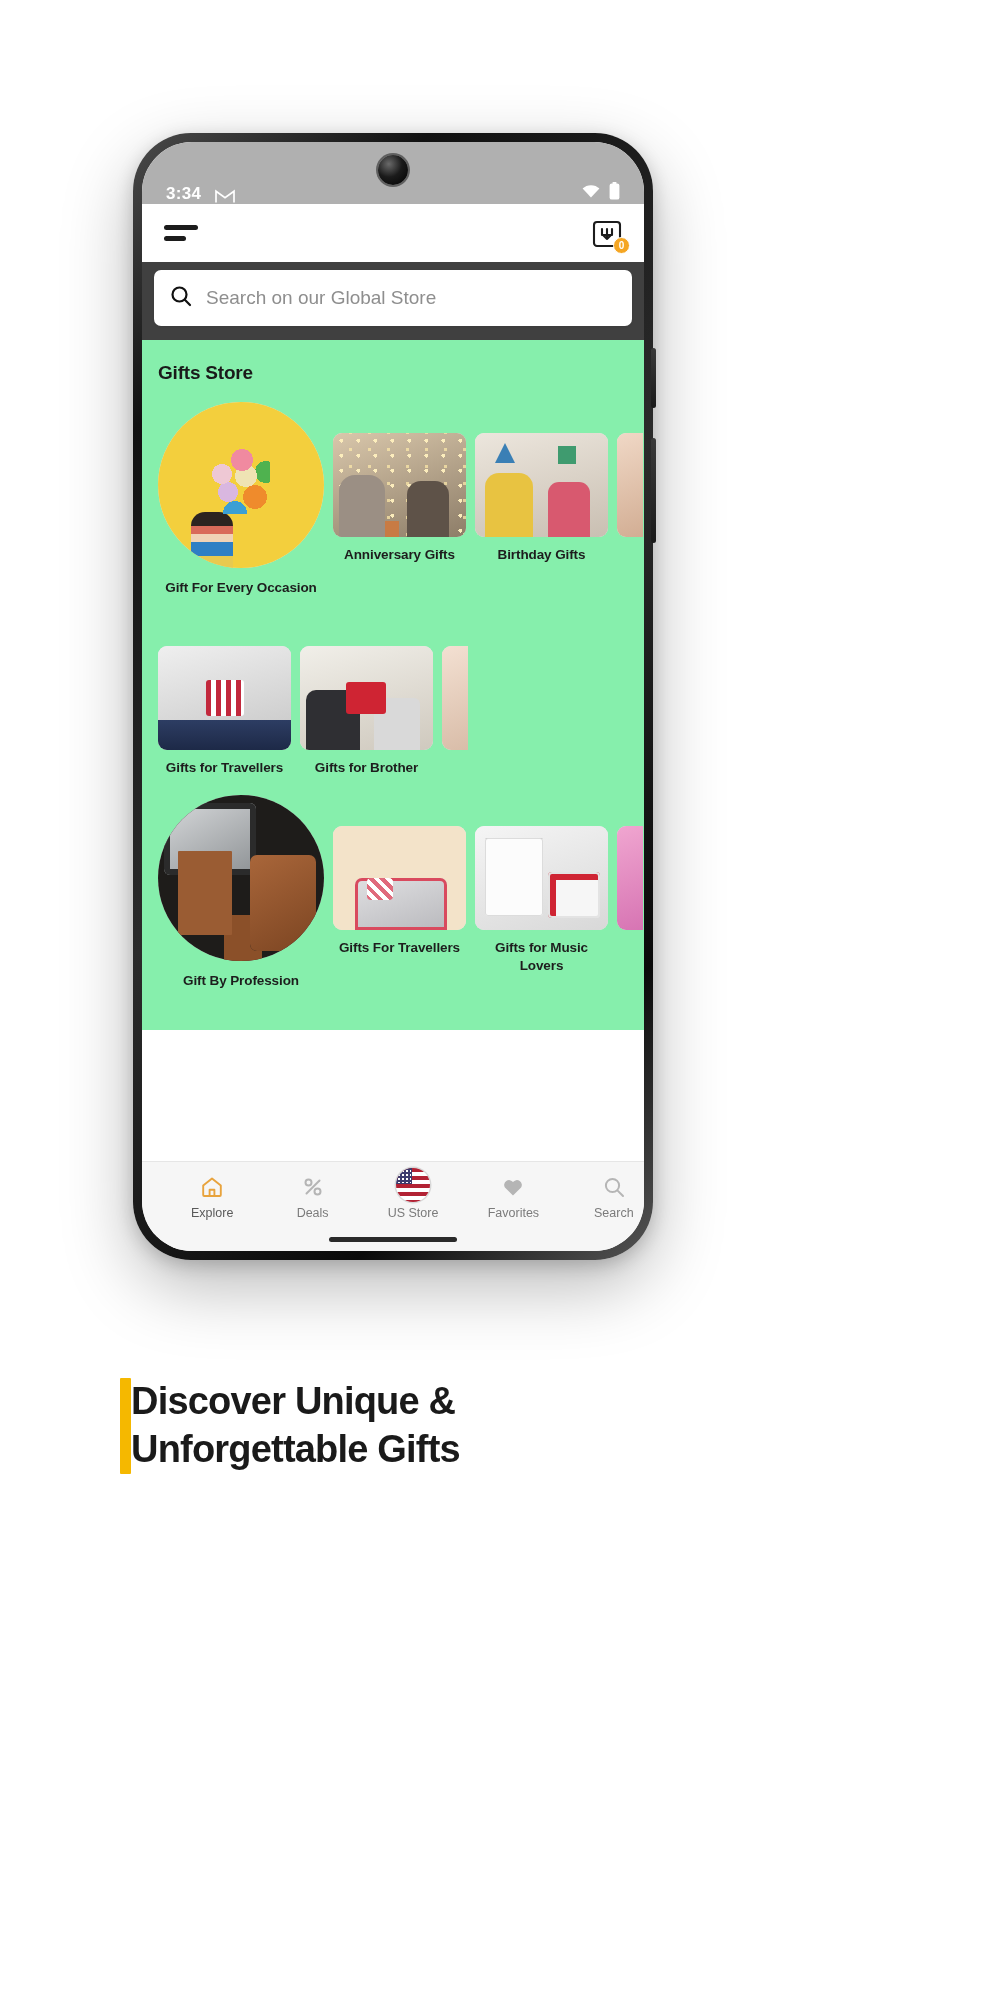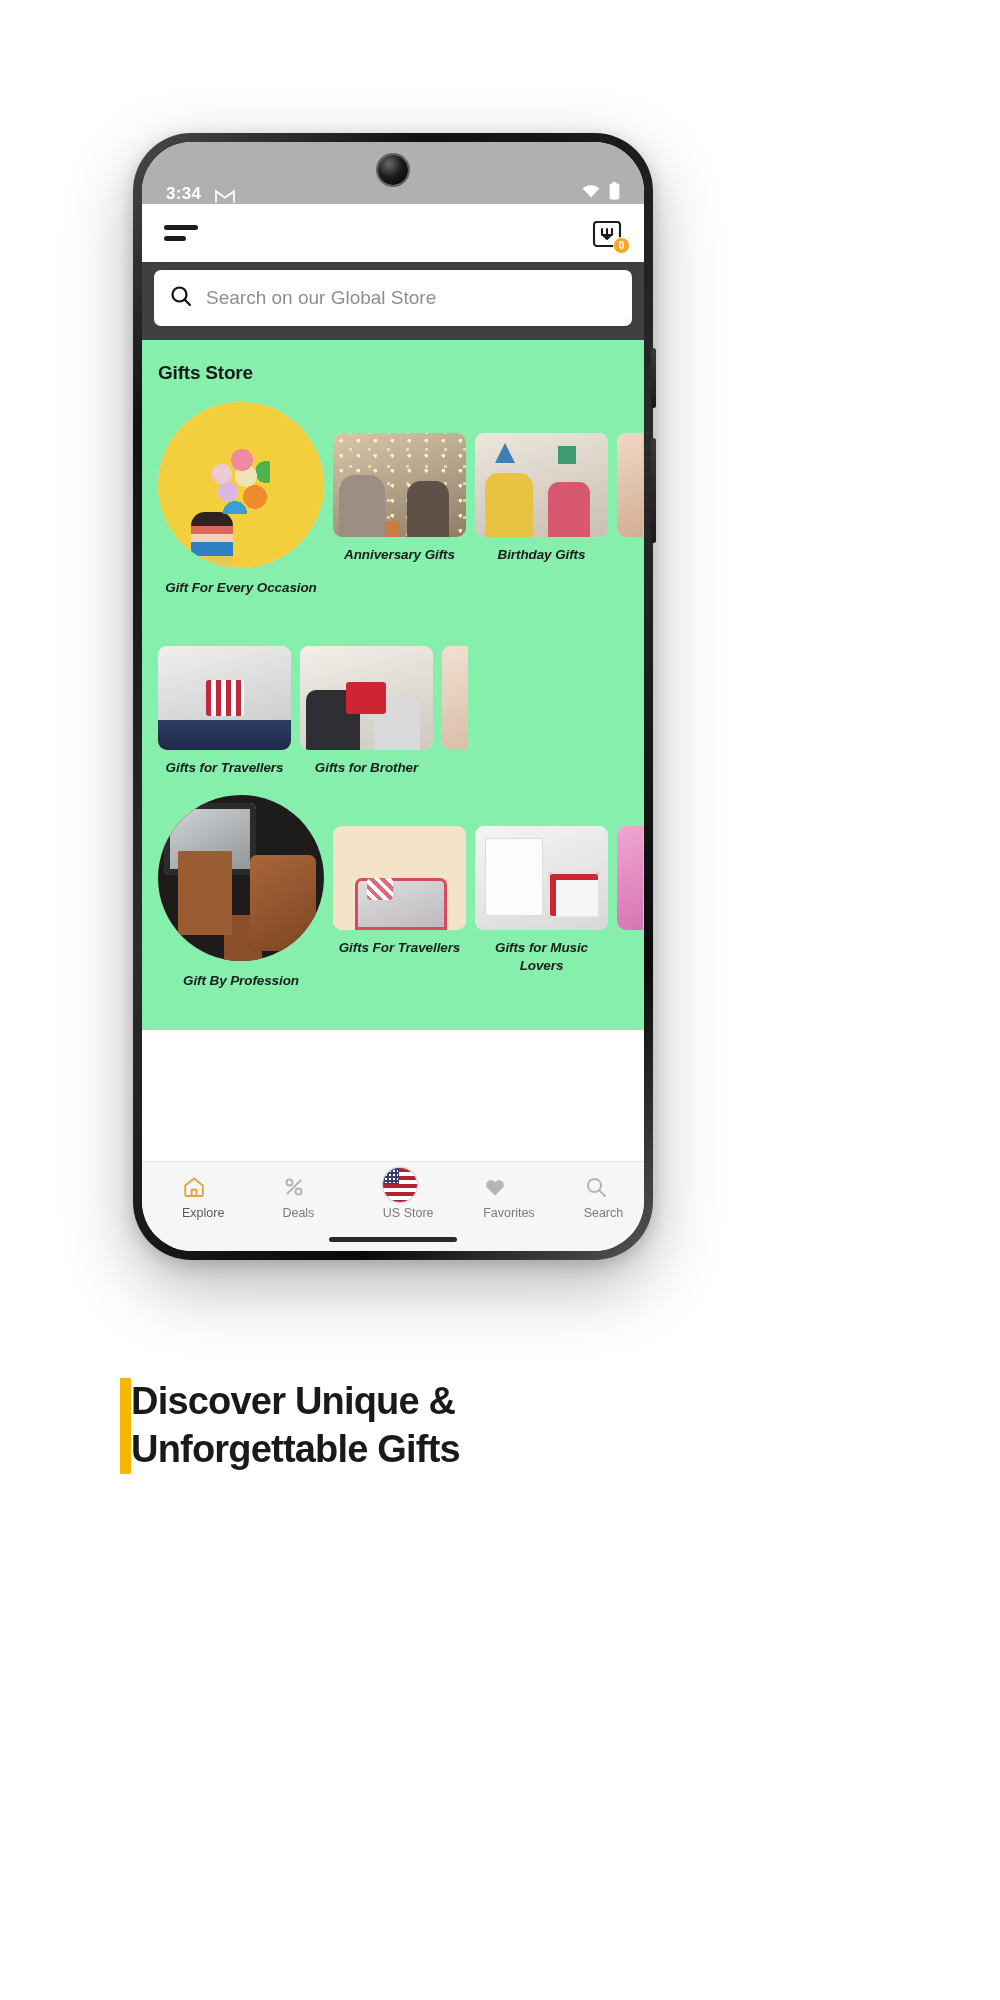--- a/index.html
+++ b/index.html
@@ -70,21 +70,21 @@
   #search-placeholder{ color:#8e8e8e; font-size:19px; }
 
   
   #app-content{
     background:#86efac; height:690px; overflow:hidden; position:relative;
     padding:0 16px;
   }
   #section-title{ font-size:19px; font-weight:bold; color:#1a1a1a; padding:22px 0 18px; letter-spacing:-.2px; }
 
   .cat-row{ display:flex; gap:9px; margin-bottom:18px; align-items:flex-start; }
-  .cat-cell{ flex:0 0 auto; text-align:center;font-style:italic; }
+  .cat-cell{ flex:0 0 auto; text-align:center; }
   .cat-cell.big{ width:166px; }
   .cat-cell.small{ width:133px; }
   .cat-cell.peek{ width:26px; overflow:hidden; }
 
   .thumb-circle{
     width:166px; height:166px; border-radius:50%; overflow:hidden;
     position:relative; background:#e9e9e9;
   }
   .thumb-rect{
     width:133px; height:104px; border-radius:9px; overflow:hidden;
@@ -215,21 +215,21 @@
     background-repeat:no-repeat;
   }
   .p-pink{ background:linear-gradient(160deg,#f0a6d0,#d46fb0); }
 
   
   #bottom-nav{
     position:absolute; left:0; right:0; bottom:0; height:90px;
     background:#f6f6f6; border-top:1px solid #e6e6e6;
     display:flex; align-items:flex-start; padding-top:12px;
   }
-  .nav-item{ flex:1; display:flex; flex-direction:column; align-items:flex-start; gap:6px;padding-left:40px; }
+  .nav-item{ flex:1; display:flex; flex-direction:column; align-items:center; gap:6px;padding-left:40px; }
   .nav-label{ font-size:12.5px; color:#7b7b7b; }
   .nav-item.active .nav-label{ color:#5a5a5a; }
   .nav-icon{ height:26px; display:flex; align-items:center; justify-content:center; }
   #flag-icon{
     width:34px; height:34px; border-radius:50%; overflow:hidden; position:relative;
     background:repeating-linear-gradient(180deg,#b22234 0 4px,#fff 4px 8px);
     box-shadow:0 0 0 1.5px #d8d8d8;
     margin-top:-4px;
   }
   #flag-icon::before{

